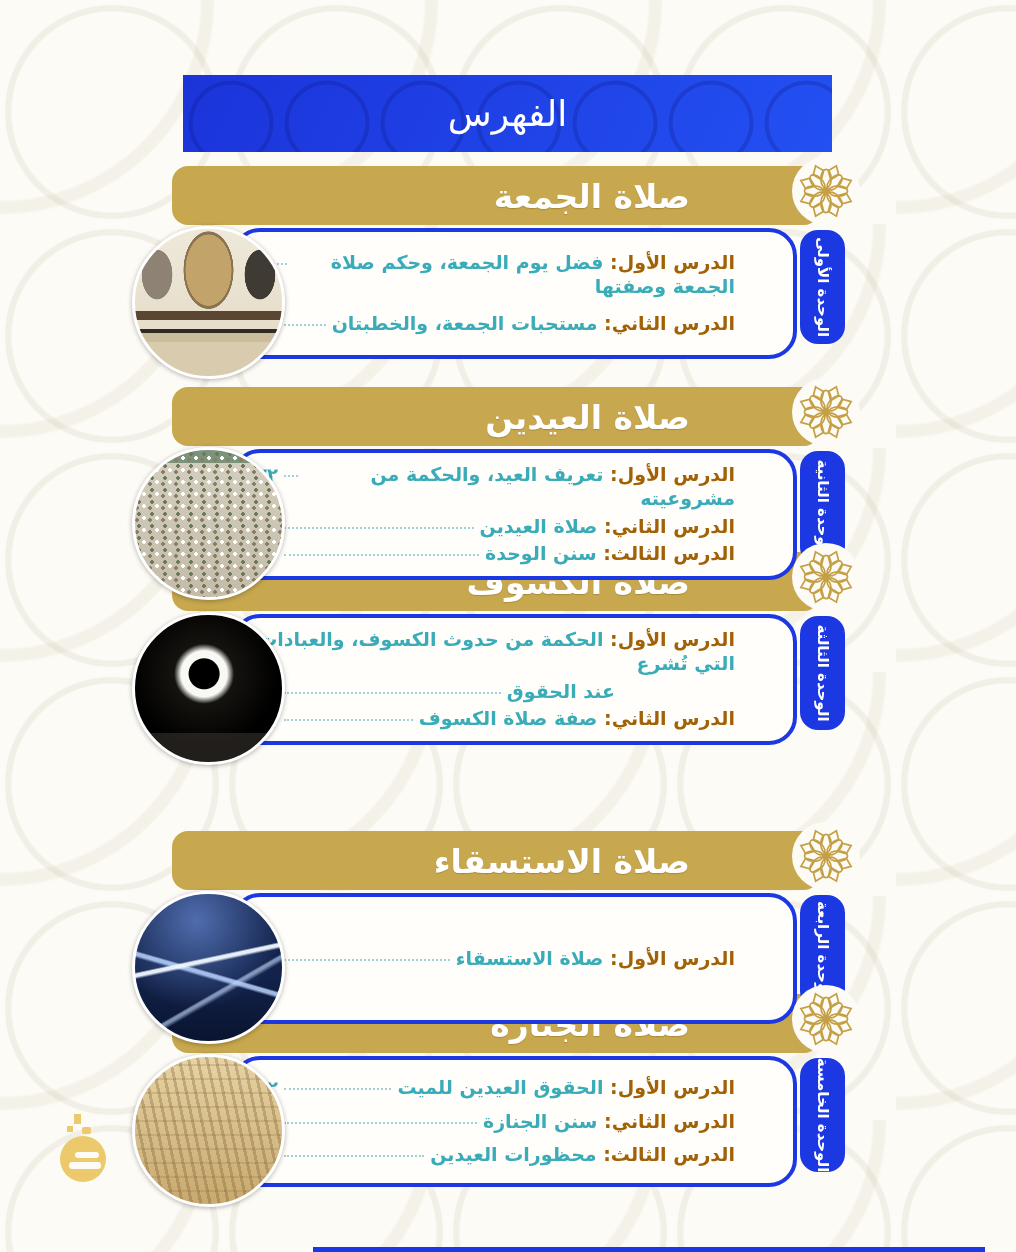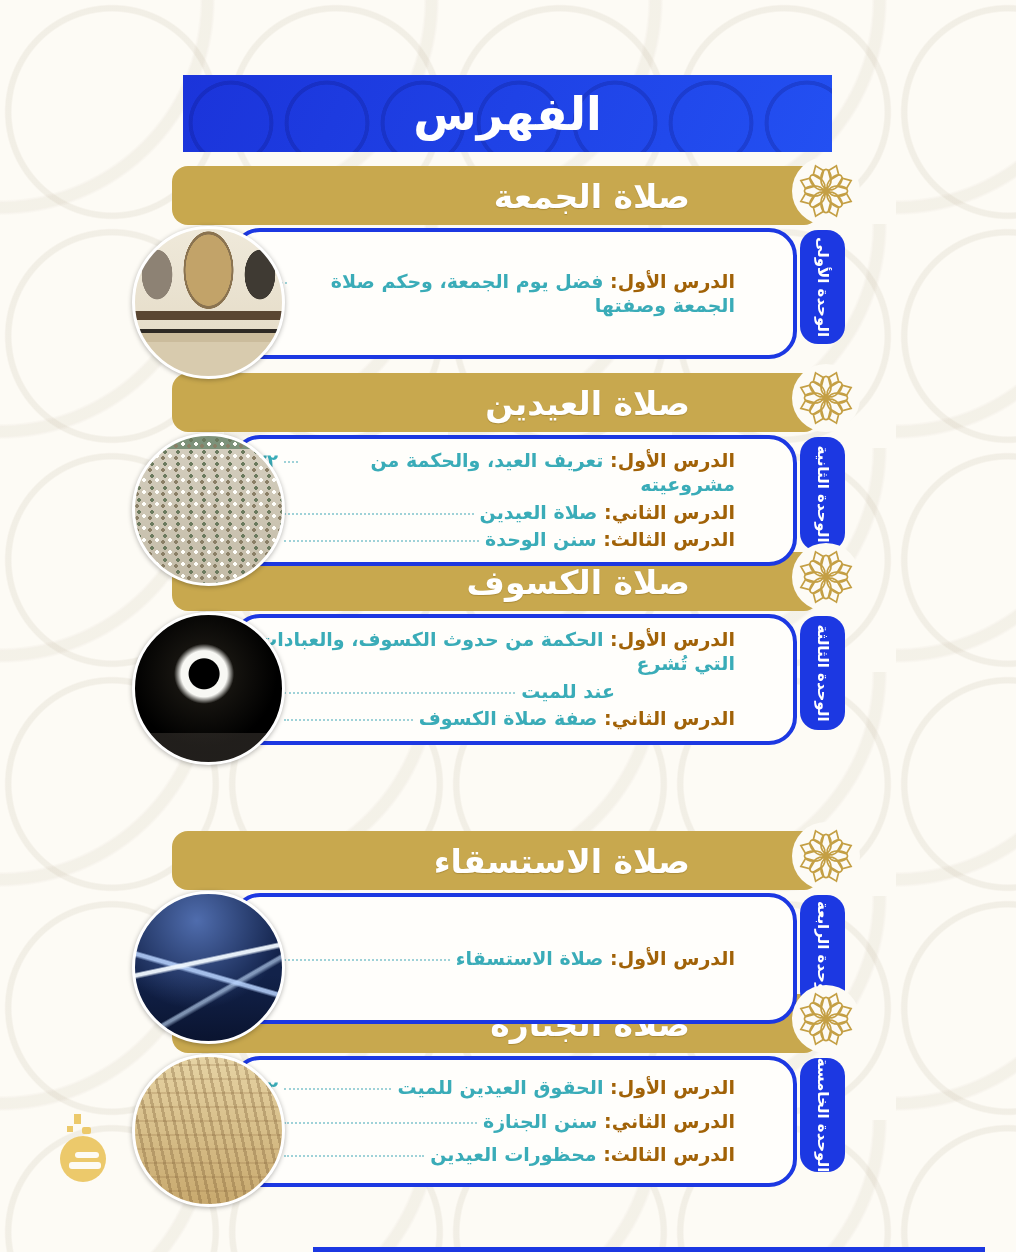--- a/index.html
+++ b/index.html
@@ -21,21 +21,21 @@
   
   .toc-header{
     position:absolute;left:183px;top:75px;width:649px;height:77px;
     background-image:
       radial-gradient(circle at 50% 50%, transparent 56%, rgba(8,16,110,.22) 57% 62%, transparent 63%),
       linear-gradient(115deg,#1b34da 0%,#2350f2 100%);
     background-size:96px 96px,100% 100%;
     display:flex;align-items:center;justify-content:center;
   }
   .toc-header h1{
-    margin:0;color:#fff;font-size:46px;font-weight:bold;letter-spacing:1px;
+    margin:0;color:#fff;font-size:36px;font-weight:normal;letter-spacing:1px;
   }
   
   .unit{position:absolute;left:130px;width:740px;height:207px;}
   .banner{
     position:absolute;left:42px;top:0;width:648px;height:59px;
     background:#c8a84e;border-radius:16px;
     display:flex;align-items:center;justify-content:flex-start;
   }
   .banner-title{
     color:#fff;font-size:33px;font-weight:bold;
@@ -192,29 +192,34 @@
       </svg>
     </div>
     <div class="content-box">
       <div class="lessons">
   <div class="lesson-row">
     <span class="lesson-text"><b class="lesson-label">الدرس الأول:</b> <span class="lesson-title">فضل يوم الجمعة، وحكم صلاة الجمعة وصفتها</span></span>
     <span class="leader"></span>
     <span class="page-num">٨</span>
   </div>
 
+  <div class="lesson-row">
+    <span class="lesson-text"><b class="lesson-label">الدرس الثاني:</b> <span class="lesson-title">مستحبات الجمعة، والخطبتان</span></span>
+    <span class="leader"></span>
+    <span class="page-num">١٤</span>
+  </div>
 </div>
     </div>
     <div class="unit-tab">
       <span class="unit-tab-text">الوحدة الأولى</span>
     </div>
     <div class="photo photo-mosque"></div>
   </section>
 
-  <section class="unit" style="top: 373px;">
+  <section class="unit" style="top: 387px;">
     <div class="banner">
       <span class="banner-title">صلاة العيدين</span>
     </div>
     <div class="rosette-wrap">
       <svg class="rosette" viewBox="0 0 64 64" aria-hidden="true">
         <g fill="none" stroke="#c49f44" stroke-width="1.8">
           <path d="M32 3 L38 11 L32 19 L26 11 Z" transform="rotate(22.5 32 32)"></path>
           <path d="M32 3 L38 11 L32 19 L26 11 Z" transform="rotate(67.5 32 32)"></path>
           <path d="M32 3 L38 11 L32 19 L26 11 Z" transform="rotate(112.5 32 32)"></path>
           <path d="M32 3 L38 11 L32 19 L26 11 Z" transform="rotate(157.5 32 32)"></path>
@@ -289,21 +294,21 @@
       </svg>
     </div>
     <div class="content-box">
       <div class="lessons">
   <div class="lesson-row">
     <span class="lesson-text"><b class="lesson-label">الدرس الأول:</b> <span class="lesson-title">الحكمة من حدوث الكسوف، والعبادات التي تُشرع</span></span>
 
   </div>
 
   <div class="lesson-row continuation">
-    <span class="lesson-text"> <span class="lesson-title">عند للميت</span></span>
+    <span class="lesson-text"> <span class="lesson-title">عند الحقوق</span></span>
     <span class="leader"></span>
     <span class="page-num">٣٦</span>
   </div>
 
   <div class="lesson-row">
     <span class="lesson-text"><b class="lesson-label">الدرس الثاني:</b> <span class="lesson-title">صفة صلاة الكسوف</span></span>
     <span class="leader"></span>
     <span class="page-num">٤٠</span>
   </div>
 </div>

